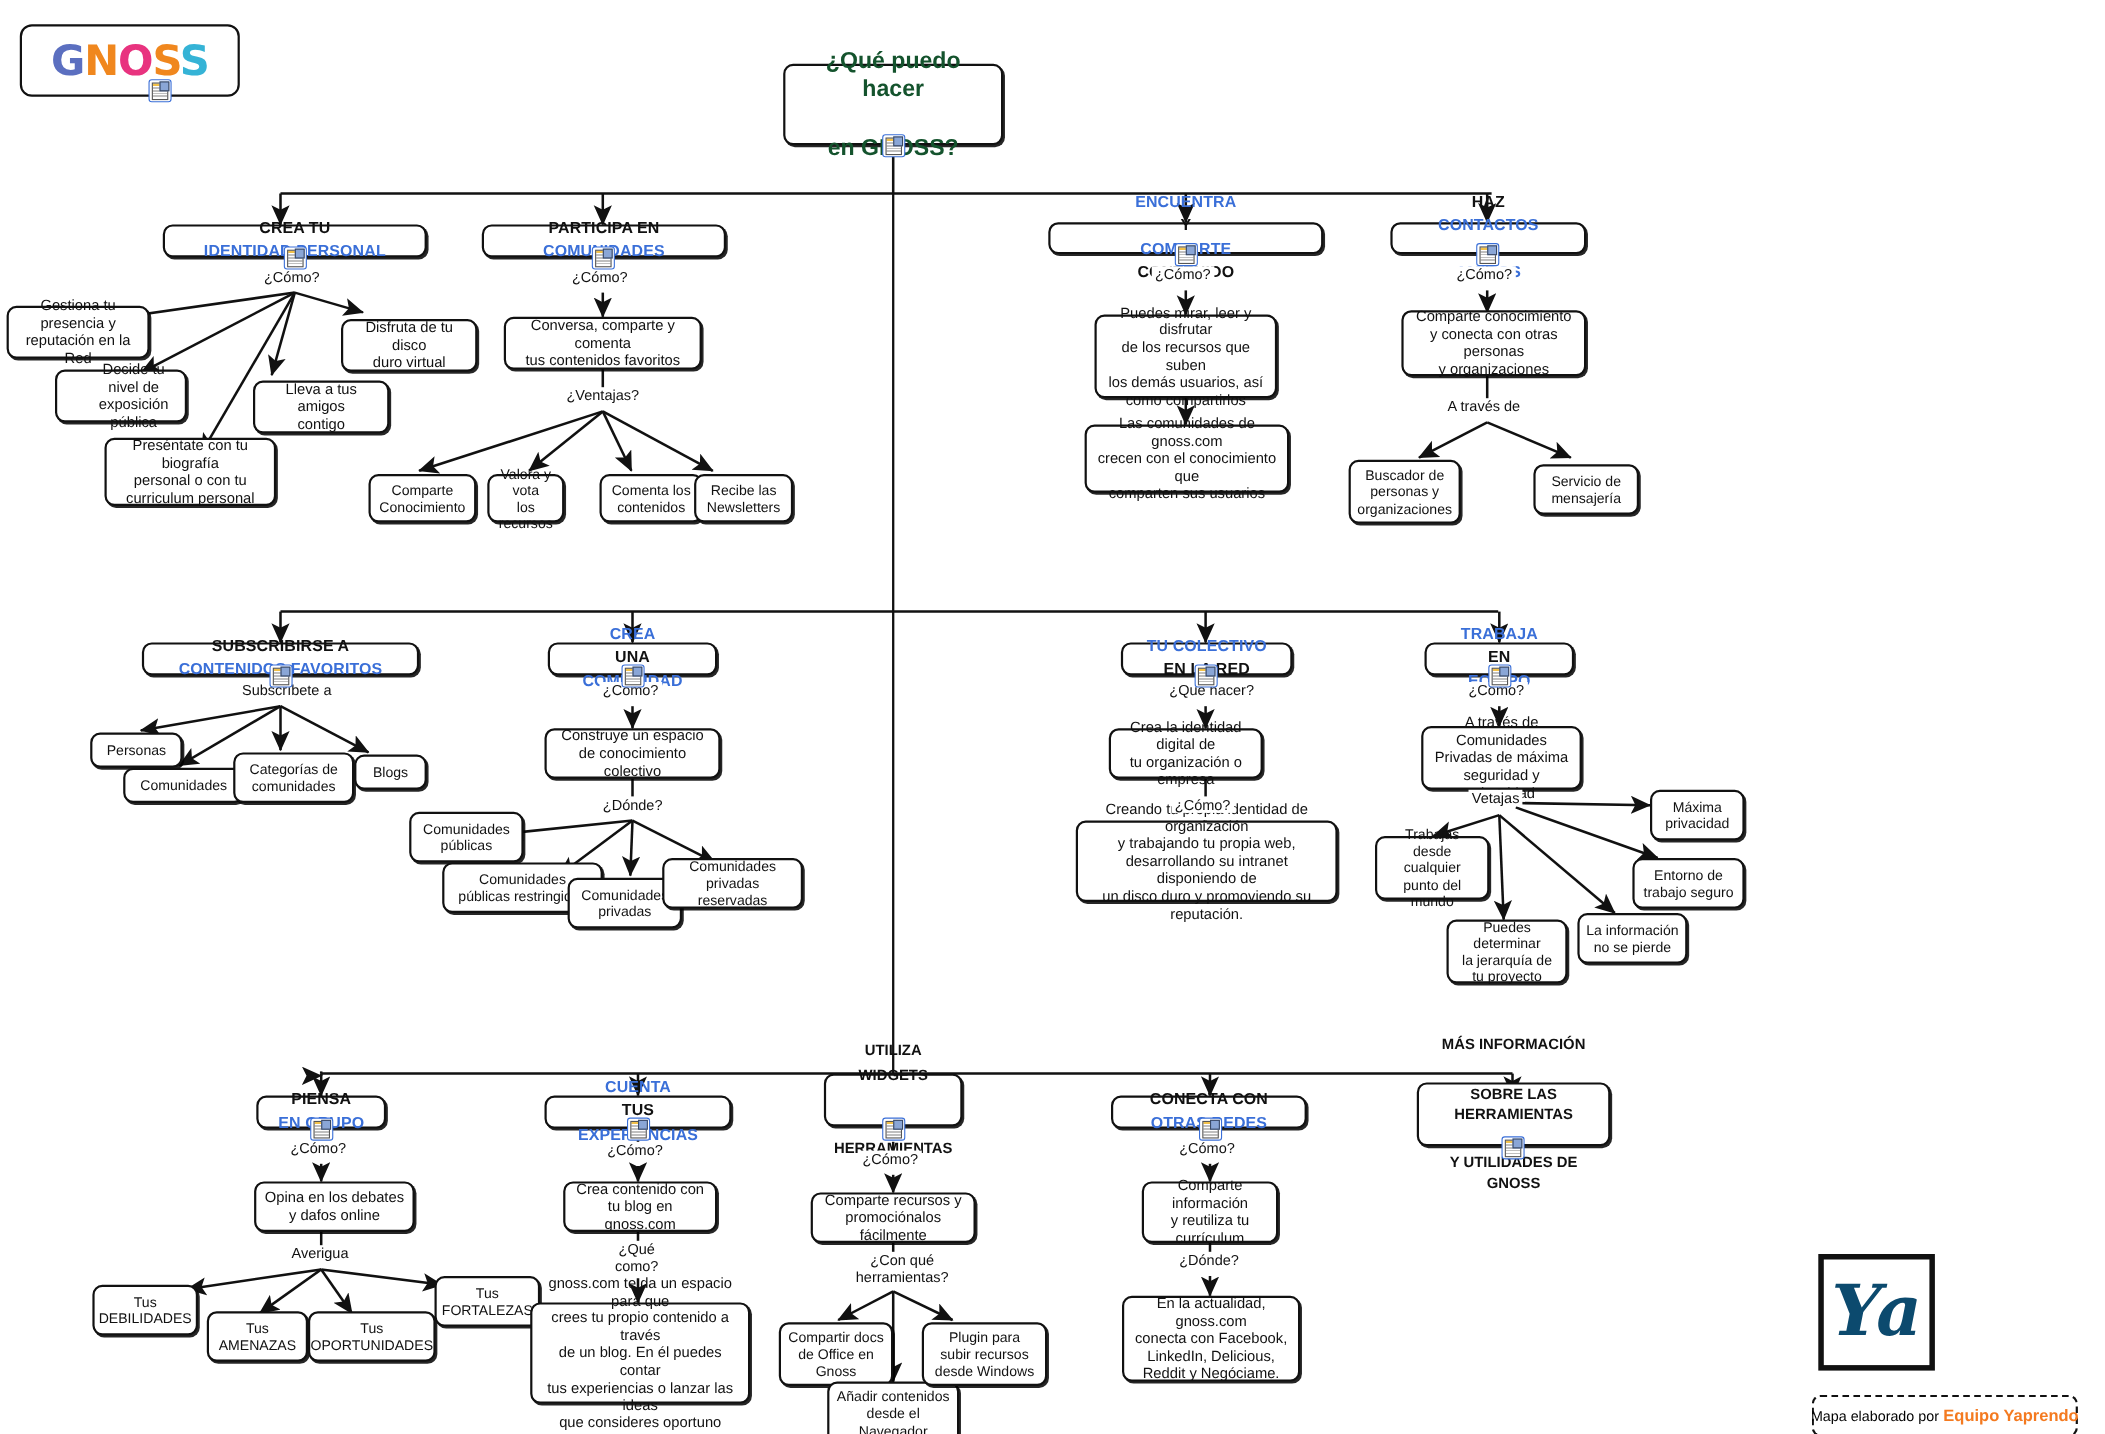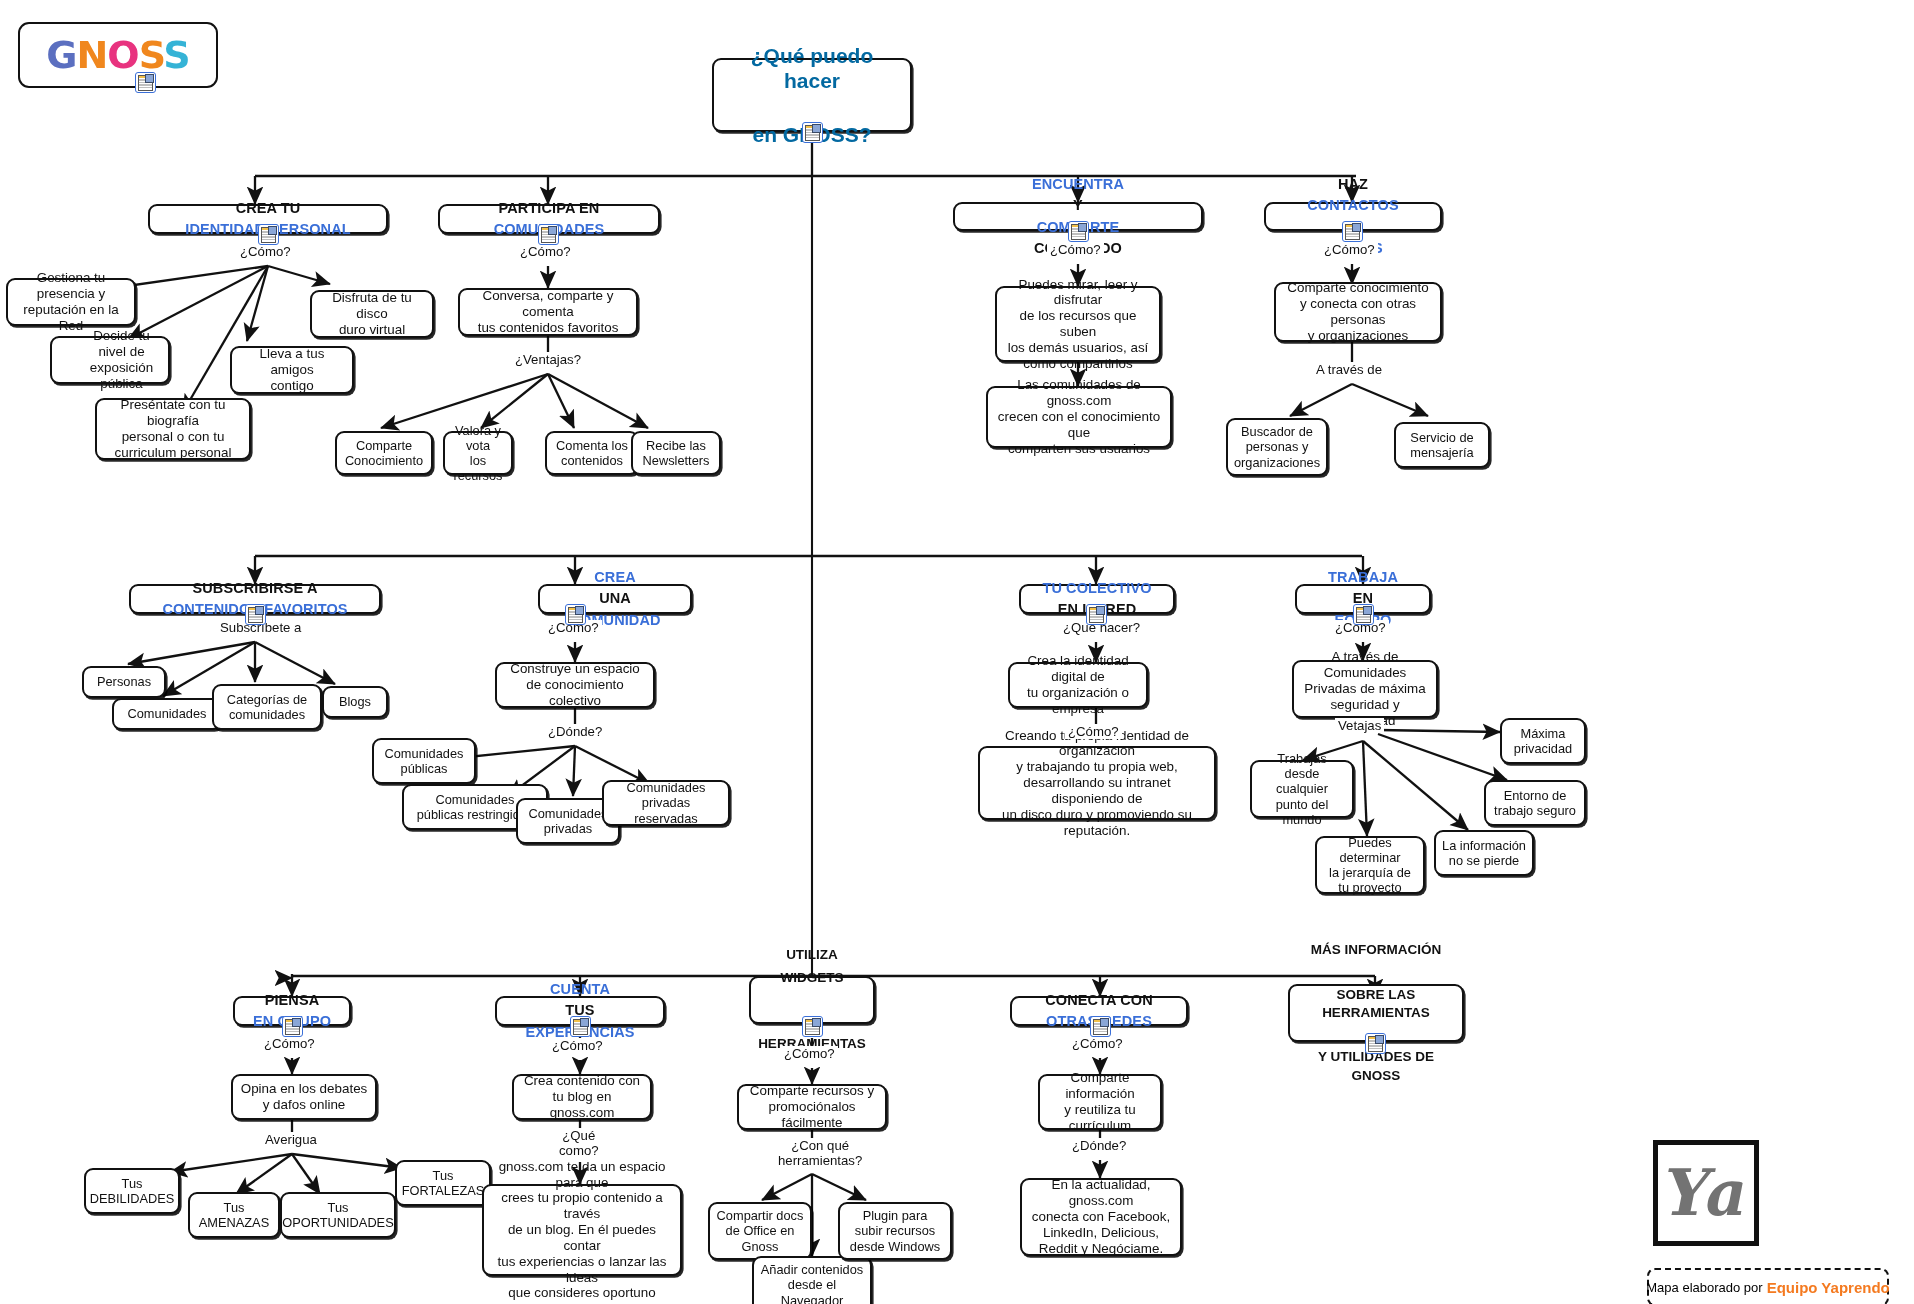--- a/index.html
+++ b/index.html
@@ -17,21 +17,21 @@
   .hdr{font-weight:bold;font-size:14.5px;letter-spacing:.1px;white-space:nowrap;}
   .hdr .b{color:#3a6fd8;}
   .hdr .k{color:#111;}
   .hdr3{font-weight:bold;font-size:13.5px;line-height:1.35;}
 
   
   .leaf{font-size:13.4px;font-weight:normal;}
   .leaf.sm{font-size:12.8px;}
 
   
-  .root{font-size:21px;font-weight:bold;color:#0369a1;line-height:1.2;border-width:2.6px;}
+  .root{font-size:21px;font-weight:bold;color:#14532d;line-height:1.2;border-width:2.6px;}
 
   
   .lbl{position:absolute;font-size:13.2px;color:#111;background:#fff;padding:0 3px;
        white-space:nowrap;z-index:6;text-align:center;line-height:1.15;}
 
   
   .resicon{position:absolute;width:21px;height:21px;z-index:8;background:#fff;
            border:1.6px solid #3a6fd8;border-radius:3px;box-sizing:border-box;
            display:flex;align-items:center;justify-content:center;}
   .resicon i{display:block;width:13px;height:14px;background:
@@ -45,21 +45,21 @@
   
   #gnoss-logo{position:absolute;left:18px;top:6px;width:196px;height:62px;background:#fff;
       border:2.6px solid #111;border-radius:11px;display:flex;align-items:center;
       justify-content:center;z-index:5;}
   #gnoss-logo .wd{font-size:38px;font-weight:bold;letter-spacing:-1px;font-family:"DejaVu Sans",sans-serif;}
 
   
   #ya-logo{position:absolute;left:1653px;top:1124px;width:106px;height:106px;background:#fff;
       border:5px solid #111;box-sizing:border-box;display:flex;align-items:center;
       justify-content:center;z-index:5;}
-  #ya-logo .ya{font-size:64px;line-height:64px;font-weight:bold;color:#737373;
+  #ya-logo .ya{font-size:64px;line-height:64px;font-weight:bold;color:#0c4a6e;
       font-family:"DejaVu Serif",serif;font-style:italic;}
   #credit{position:absolute;left:1647px;top:1252px;width:238px;height:34px;background:#fff;
       border:2.4px dashed #111;border-radius:8px;display:flex;align-items:center;
       justify-content:center;font-size:13px;z-index:5;white-space:nowrap;}
   #credit .org{color:#f47a20;font-weight:bold;font-size:15px;margin-left:4px;}
 </style>
 </head>
 <body>
 
 <div id="canvas">
@@ -297,21 +297,21 @@
   <div class="node hdr" style="left:129px;top:568px;width:252px;height:30px;">
       <span>
         <span class="k">SUBSCRIBIRSE A </span>
         <span class="b">CONTENIDOS FAVORITOS</span>
       </span>
     </div>
   <div class="resicon" style="left:245px;top:588px">
       <i></i>
     </div>
 
-  <div class="node hdr" style="left:498px;top:568px;width:154px;height:30px;margin-left:40px;">
+  <div class="node hdr" style="left:498px;top:568px;width:154px;height:30px;">
       <span>
         <span class="b">CREA</span>
         <span class="k"> UNA </span>
         <span class="b">COMUNIDAD</span>
       </span>
     </div>
   <div class="resicon" style="left:565px;top:588px">
       <i></i>
     </div>
 

